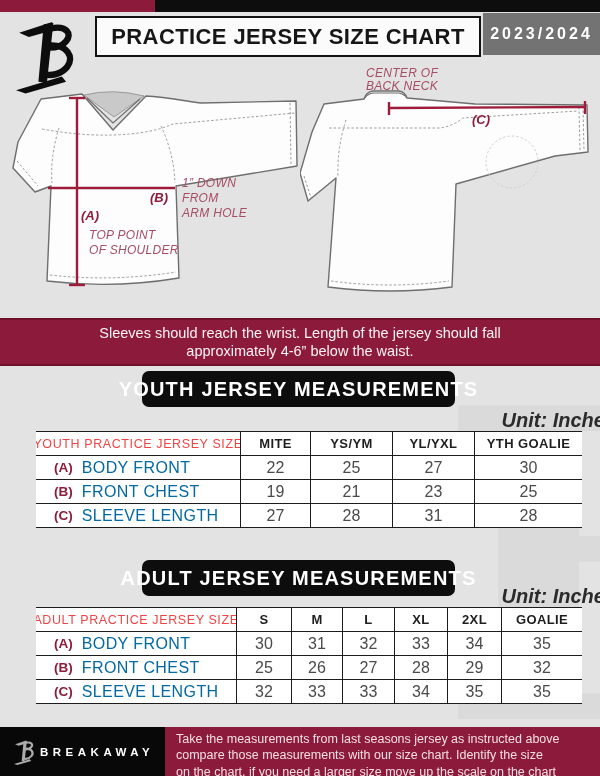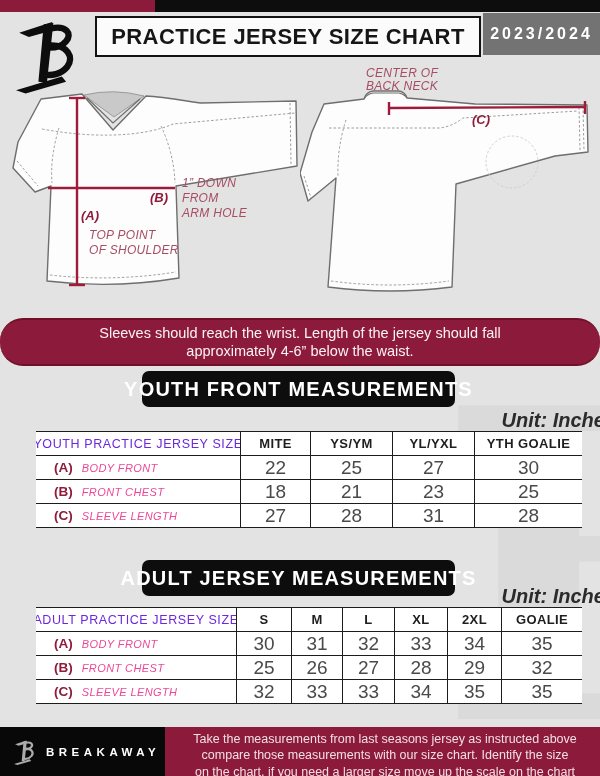--- a/index.html
+++ b/index.html
@@ -26,53 +26,53 @@
   .seam{fill:none;stroke:#9d9d9d;stroke-width:1;stroke-dasharray:2.5 2;}
   .seam-light{fill:none;stroke:#d0d0d0;stroke-width:1;stroke-dasharray:2.5 2;}
   .neckfill{fill:#c9c9c9;stroke:#8a8a8a;stroke-width:.8;}
   .mline{stroke:#9E1C3A;stroke-width:2.4;fill:none;}
   .mkey{fill:#8E1C3C;font-weight:bold;font-size:13px;font-style:italic;}
   .mnote{fill:#A64D64;font-style:italic;font-size:12px;letter-spacing:.3px;}
   
   .notice{position:absolute;top:318px;left:0;width:600px;height:48px;background:#8C1B3B;
           border-top:2px solid #701129;border-bottom:2px solid #701129;box-sizing:border-box;
           display:flex;flex-direction:column;align-items:center;justify-content:center;gap:2px;
-          color:#FBF2F4;font-size:14.5px;border-radius:23px;}
+          color:#FBF2F4;font-size:14.5px;}
   
   .section-heading{position:absolute;left:142px;width:313px;height:36px;background:#0d0d0d;
           border-radius:7px;display:flex;align-items:center;justify-content:center;
           color:#fff;font-size:20px;font-weight:bold;letter-spacing:1.2px;font-stretch:condensed;white-space:nowrap;}
   .unit-line{position:absolute;left:16px;width:600px;text-align:right;font-style:italic;
           font-weight:bold;font-size:20px;color:#2b2b2b;}
   
   .mtable{position:absolute;left:36px;width:546px;background:#fff;border-bottom:1.6px solid #1c1c1c;}
   .trow{display:grid;height:24px;border-top:1.6px solid #1c1c1c;box-sizing:border-box;}
   .youth-cols{grid-template-columns:204px 70px 82px 82px 108px;}
   .adult-cols{grid-template-columns:200px 55px 51px 52px 53px 54px 81px;}
   .cell{display:flex;align-items:center;justify-content:center;overflow:hidden;}
   .cell + .cell{border-left:1.6px solid #1c1c1c;}
-  .size-header{font-size:12.5px;color:#6d28d9;letter-spacing:.6px;white-space:nowrap;}
+  .size-header{font-size:12.5px;color:#ef4444;letter-spacing:.6px;white-space:nowrap;}
   .col-h{font-size:13px;font-weight:bold;color:#1e1e1e;letter-spacing:.4px;text-align:right;}
   .label-cell{justify-content:flex-start;padding-left:18px;box-sizing:border-box;}
   .rk{color:#8E1C3C;font-weight:bold;font-size:13.5px;margin-right:9px;}
-  .rl{color:#ec4899;font-size:11px;letter-spacing:.4px;white-space:nowrap;font-style:italic;}
-  .val{font-size:19px;color:#4a4a4a;}
+  .rl{color:#0369a1;font-size:16px;letter-spacing:.4px;white-space:nowrap;}
+  .val{font-size:16px;color:#4a4a4a;}
   
   .watermark{position:absolute;top:396px;left:438px;font-size:430px;line-height:.8;
           font-weight:bold;color:rgba(110,110,110,0.08);font-family:"DejaVu Serif", serif;
           pointer-events:none;}
   
   .footer{position:absolute;top:727px;left:0;width:600px;height:49px;display:flex;}
   .footer-black{width:165px;background:#080808;display:flex;align-items:center;
-          padding-left:14px;gap:10px;box-sizing:border-box;flex:none;}
+          padding-left:14px;gap:4px;box-sizing:border-box;flex:none;}
   .footer-logo{width:22px;height:27px;color:#ababab;flex:none;}
   .brand-word{color:#fff;font-size:11.5px;font-weight:bold;letter-spacing:4.5px;white-space:nowrap;}
   .footer-maroon{flex:1;background:#8C1B3B;color:#F2DFE5;font-size:12.5px;line-height:1.3;
           padding:4px 6px 0 11px;box-sizing:border-box;overflow:hidden;}
-  .footer-maroon div{white-space:nowrap;text-align:center;}
+  .footer-maroon div{white-space:nowrap;}
 </style>
 </head>
 <body>
 
 <div class="page">
 
   <div class="top-strip">
     <div class="top-strip-left"></div>
   </div>
 
@@ -137,21 +137,21 @@
     <text class="mkey" x="172" y="64">(C)</text>
     <text class="mnote" x="66" y="17">CENTER OF</text>
     <text class="mnote" x="66" y="30">BACK NECK</text>
   </svg>
 
   <div class="notice">
     <div>Sleeves should reach the wrist. Length of the jersey should fall</div>
     <div>approximately 4-6” below the waist.</div>
   </div>
 
-  <div class="section-heading" style="top:371px">YOUTH FRONT MEASUREMENTS</div>
+  <div class="section-heading" style="top:371px">YOUTH JERSEY MEASUREMENTS</div>
   <div class="unit-line" style="top:409px">Unit: Inches</div>
   <div class="mtable" style="top:431px">
     <div class="trow youth-cols">
       <div class="cell size-header">YOUTH PRACTICE JERSEY SIZE</div>
       <div class="cell col-h">MITE</div>
       <div class="cell col-h">YS/YM</div>
       <div class="cell col-h">YL/YXL</div>
       <div class="cell col-h">YTH GOALIE</div>
     </div>
     <div class="trow youth-cols">
@@ -162,21 +162,21 @@
       <div class="cell val">22</div>
       <div class="cell val">25</div>
       <div class="cell val">27</div>
       <div class="cell val">30</div>
     </div>
     <div class="trow youth-cols">
       <div class="cell label-cell">
         <span class="rk">(B)</span>
         <span class="rl">FRONT CHEST</span>
       </div>
-      <div class="cell val">18</div>
+      <div class="cell val">19</div>
       <div class="cell val">21</div>
       <div class="cell val">23</div>
       <div class="cell val">25</div>
     </div>
     <div class="trow youth-cols">
       <div class="cell label-cell">
         <span class="rk">(C)</span>
         <span class="rl">SLEEVE LENGTH</span>
       </div>
       <div class="cell val">27</div>

